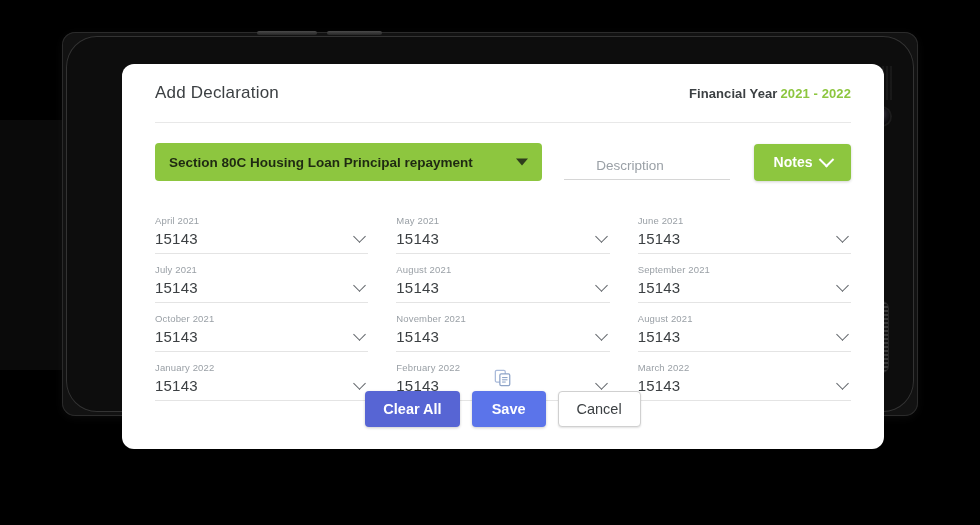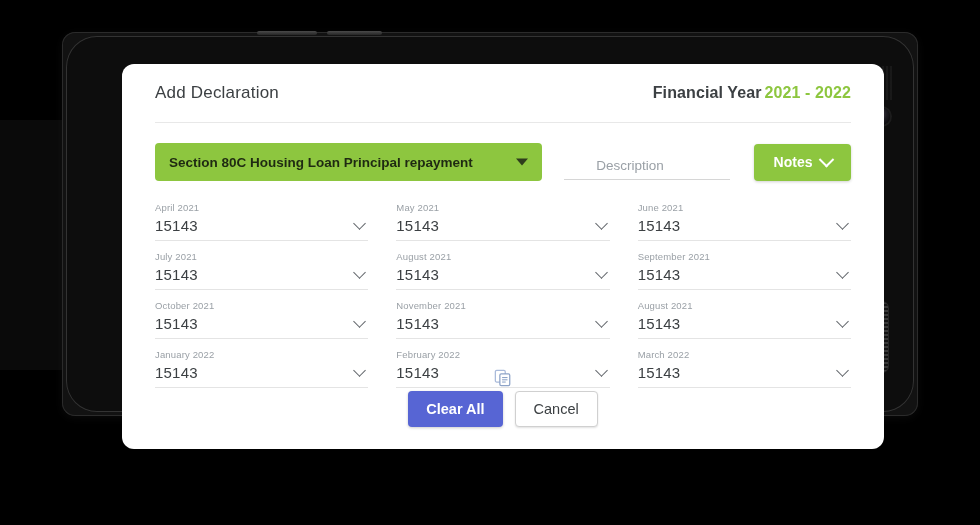--- a/index.html
+++ b/index.html
@@ -152,21 +152,21 @@
     justify-content: space-between;
     height: 58px;
     border-bottom: 1px solid #e8e8e8;
   }
   .card-title {
     font-size: 17px;
     color: #3c4043;
     letter-spacing: .2px;
   }
   .fy {
-    font-size: 16px;
+    font-size: 13px;
     color: #3c4043;
     font-weight: bold;
     letter-spacing: .1px;
   }
   .fy .fy-years {
     color: #8dc63f;
     font-weight: bold;
     margin-left: 3px;
   }
 
@@ -249,21 +249,21 @@
   .chev {
     display: inline-block;
     width: 9px; height: 9px;
     border-right: 2px solid currentColor;
     border-bottom: 2px solid currentColor;
     transform: rotate(45deg) translate(-2px,-2px);
   }
 
   
   .months {
-    margin-top: 19px;
+    margin-top: 32px;
     display: grid;
     grid-template-columns: repeat(3, 1fr);
     column-gap: 28px;
     row-gap: 8px;
   }
   .month-field {
     position: relative;
     padding-top: 2px;
     border-bottom: 1px solid #e4e4e4;
     height: 41px;
@@ -455,20 +455,21 @@
                 <rect x="1.5" y="1.5" width="11" height="13" rx="1.5" fill="#ffffff" stroke="#a9bada" stroke-width="1.4"></rect>
                 <rect x="6.5" y="5.5" width="11" height="13" rx="1.5" fill="#ffffff" stroke="#8ea4c8" stroke-width="1.4"></rect>
                 <line x1="9" y1="9.5" x2="15" y2="9.5" stroke="#8ea4c8" stroke-width="1.2"></line>
                 <line x1="9" y1="12" x2="15" y2="12" stroke="#8ea4c8" stroke-width="1.2"></line>
                 <line x1="9" y1="14.5" x2="13" y2="14.5" stroke="#8ea4c8" stroke-width="1.2"></line>
               </svg>
             </div>
 
             <div class="footer-actions">
               <button class="btn btn-clear">Clear All</button>
+              <button class="btn btn-save">Save</button>
               <button class="btn btn-cancel">Cancel</button>
             </div>
           </div>
 
         </div>
       </div>
 
     </div>
   </div>
 </div>

